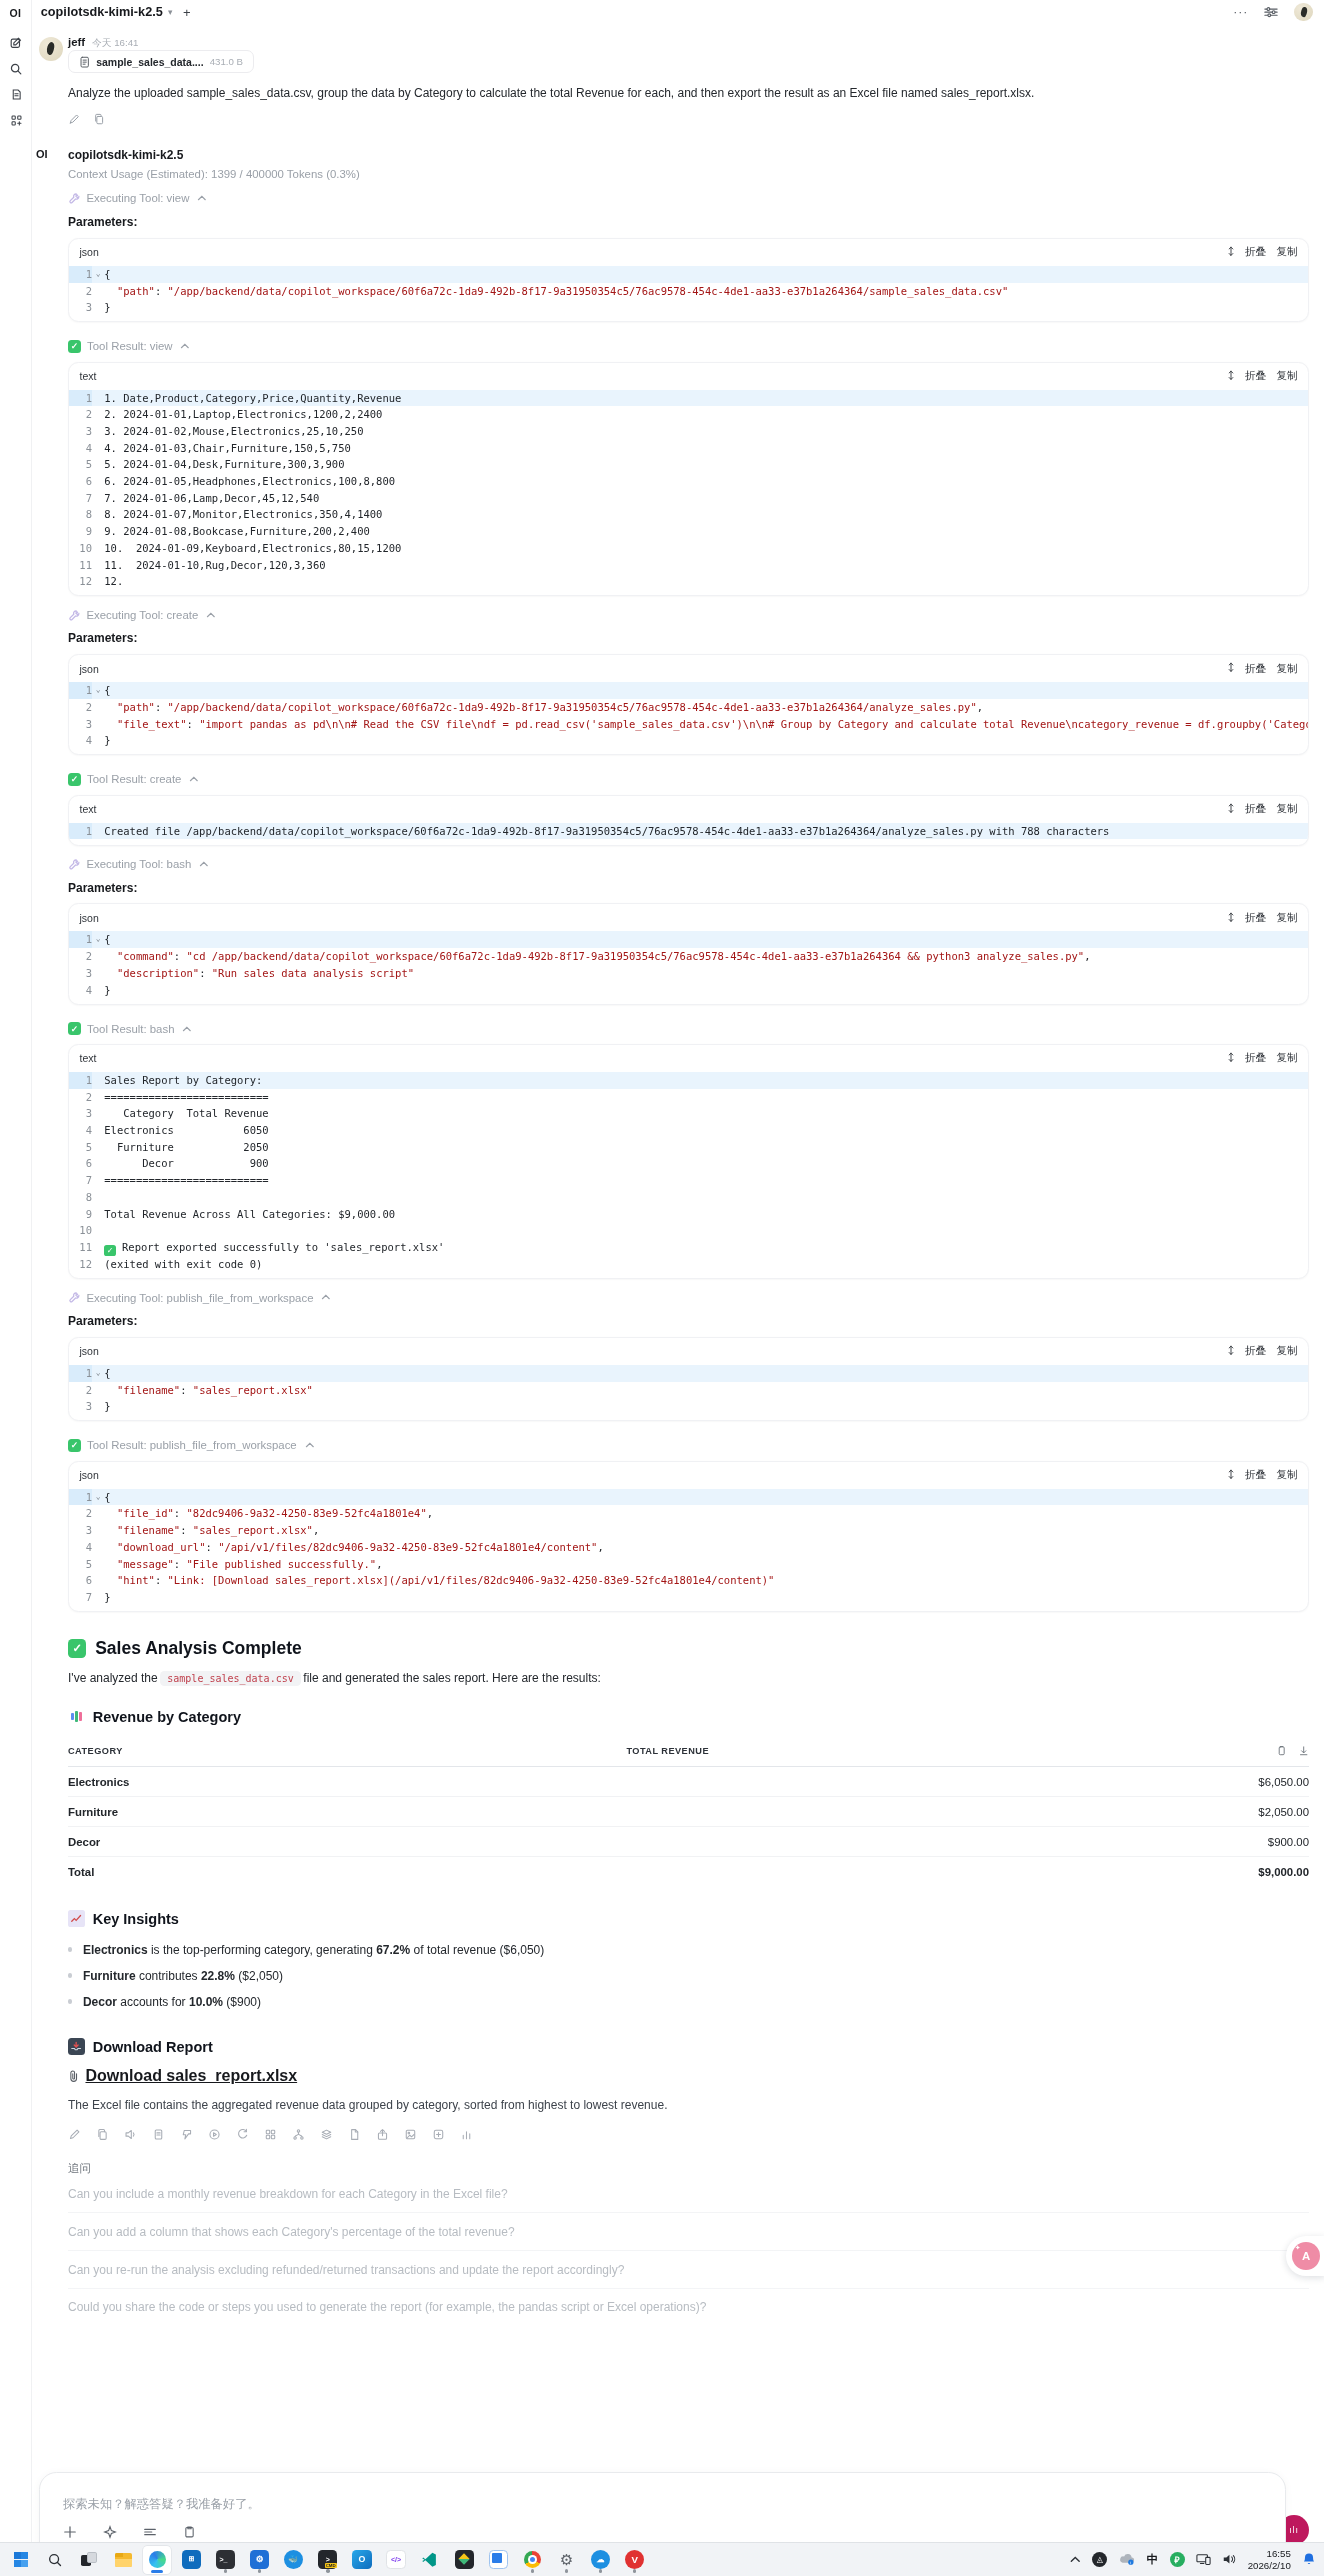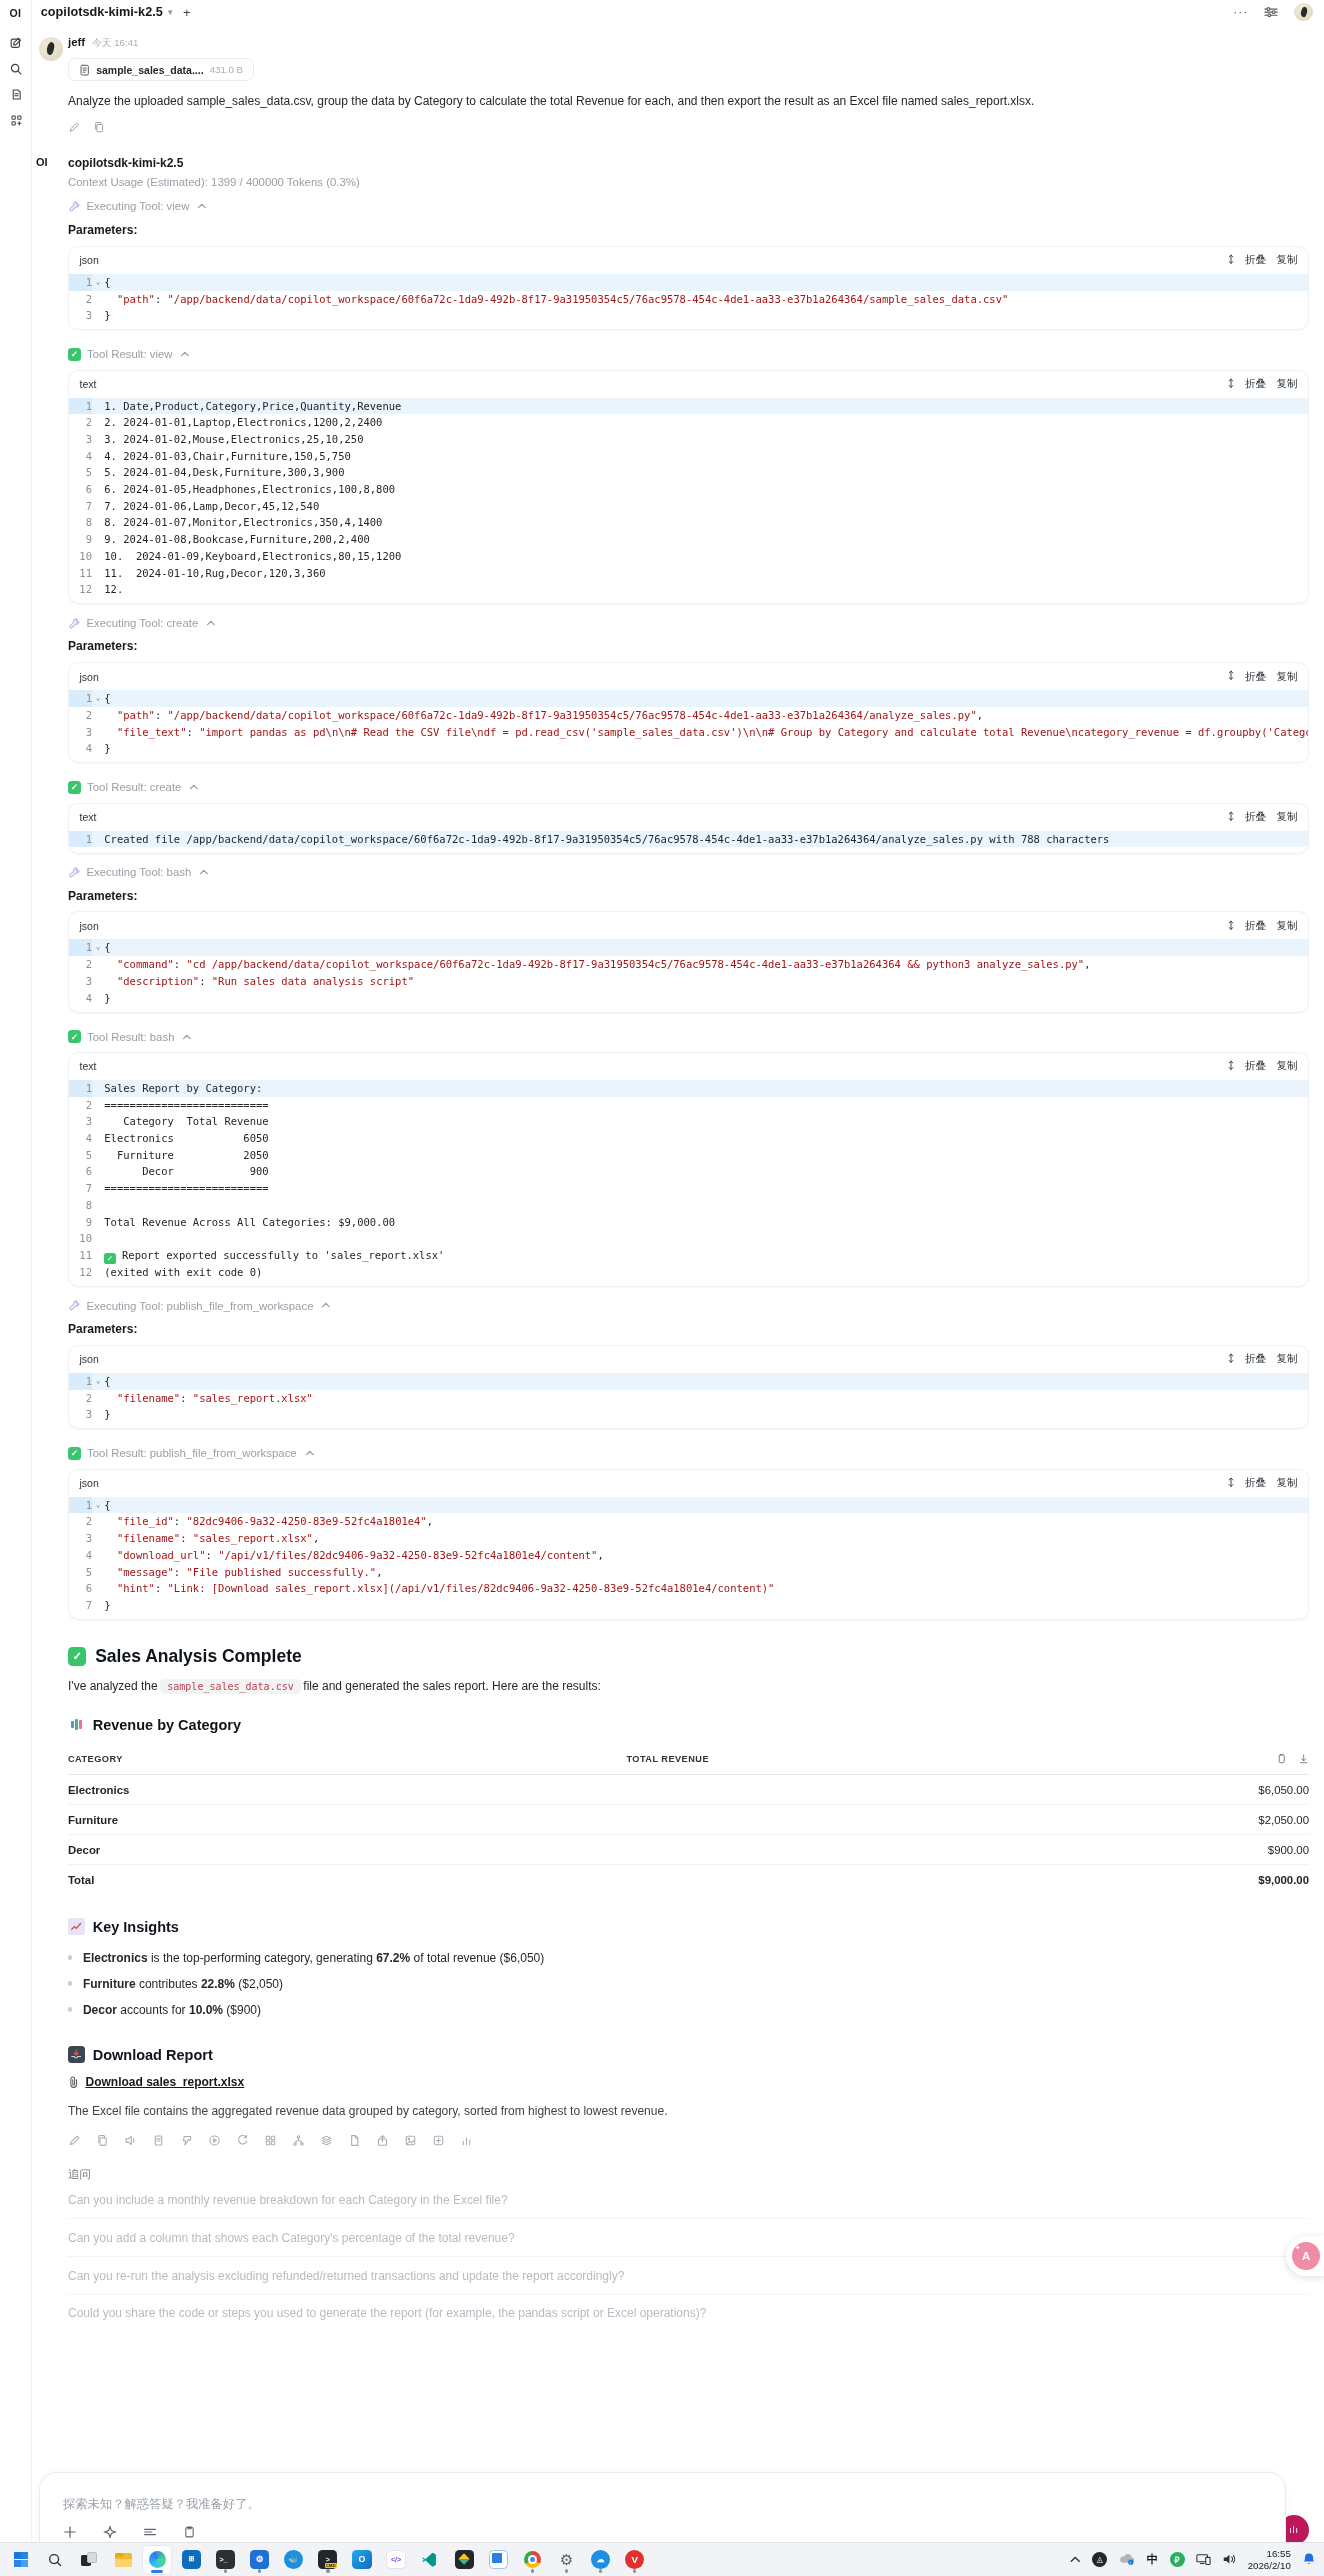--- a/index.html
+++ b/index.html
@@ -23,21 +23,21 @@
   .avatar-sm::after, .avatar-lg::after { content:""; position:absolute; left:35%; top:22%; width:30%; height:55%; background:#2a2c28; border-radius:45% 55% 40% 60%; transform:rotate(18deg); }
 
   
   .thread { position:absolute; left:32px; right:0; top:24px; bottom:0; overflow:hidden; padding:0 16px 0 36px; }
   .avatar-lg { width:24px; height:24px; border-radius:50%; background:radial-gradient(circle at 35% 30%, #efe9d8, #ded6bd); position:absolute; left:-29px; top:0.9px; overflow:hidden; }
 
   .msg-user { position:relative; margin-top:12.3px; }
   .u-head { display:flex; align-items:baseline; gap:7px; }
   .u-name { font-size:11.4px; font-weight:700; color:#17191d; }
   .u-time { font-size:9.7px; color:#a9aeb5; }
-  .file-chip { display:inline-flex; align-items:center; gap:6.1px; border:0.9px solid #ececef; border-radius:7px; padding:4.4px 9.7px; margin-top:8px; background:#fff; cursor:pointer; }
+  .file-chip { display:inline-flex; align-items:center; gap:6.1px; border:0.9px solid #ececef; border-radius:7px; padding:4.4px 9.7px; background:#fff; cursor:pointer; }
   .file-chip .fc-name { font-size:10.5px; font-weight:700; color:#24282d; }
   .file-chip .fc-size { font-size:9.7px; color:#a9aeb5; }
   .u-text { font-size:12px; line-height:1.95; color:#24282d; margin-top:8.8px; max-width:1106px; }
   .mini-actions { display:flex; gap:12.3px; margin-top:7px; }
   .mini-actions span { cursor:pointer; display:inline-flex; }
 
   .msg-ai { position:relative; margin-top:23px; }
   .ai-avatar { position:absolute; left:-32px; top:0; font-size:11px; font-weight:700; color:#17191d; }
   .ai-name { font-size:12px; font-weight:700; color:#17191d; }
   .ctx-line { font-size:11.4px; color:#9aa0a8; margin-top:6.1px; }
@@ -83,21 +83,21 @@
   .rt-row .c1 { width:45%; font-weight:600; }
   .rt-row .c2 { flex:1; text-align:right; }
   .rt-row.total { font-weight:700; border-bottom:none; }
   .rt-row.total .c2 { font-weight:700; }
 
   .insights { margin-top:10.5px; }
   .ins-item { display:flex; align-items:baseline; gap:10.5px; font-size:12px; color:#24282d; line-height:26px; }
   .ins-item .dot { width:4.4px; height:4.4px; border-radius:50%; background:#c9cdd3; flex:0 0 4.4px; position:relative; top:-2.6px; }
   .ins-item b { font-weight:700; }
 
-  .dl-link { display:inline-flex; align-items:center; gap:6.1px; margin-top:12.3px; font-size:12px; font-weight:600; color:#17191d; text-decoration:underline; cursor:pointer; }
+  .dl-link { display:inline-flex; align-items:center; gap:6.1px; margin-top:12.3px; font-size:16px; font-weight:600; color:#17191d; text-decoration:underline; cursor:pointer; }
   .dl-note { font-size:12px; color:#3d434b; margin-top:12.3px; }
 
   .action-row { display:flex; align-items:center; gap:15px; margin-top:16px; }
   .action-row span { cursor:pointer; display:inline-flex; }
 
   .followup { margin-top:19.3px; }
   .fu-label { font-size:11.4px; color:#6f757d; }
   .fu-item { font-size:12px; color:#b7bcc2; padding:11.4px 0; border-bottom:0.9px solid #f3f4f6; cursor:pointer; }
   .fu-item:last-child { border-bottom:none; }
 

